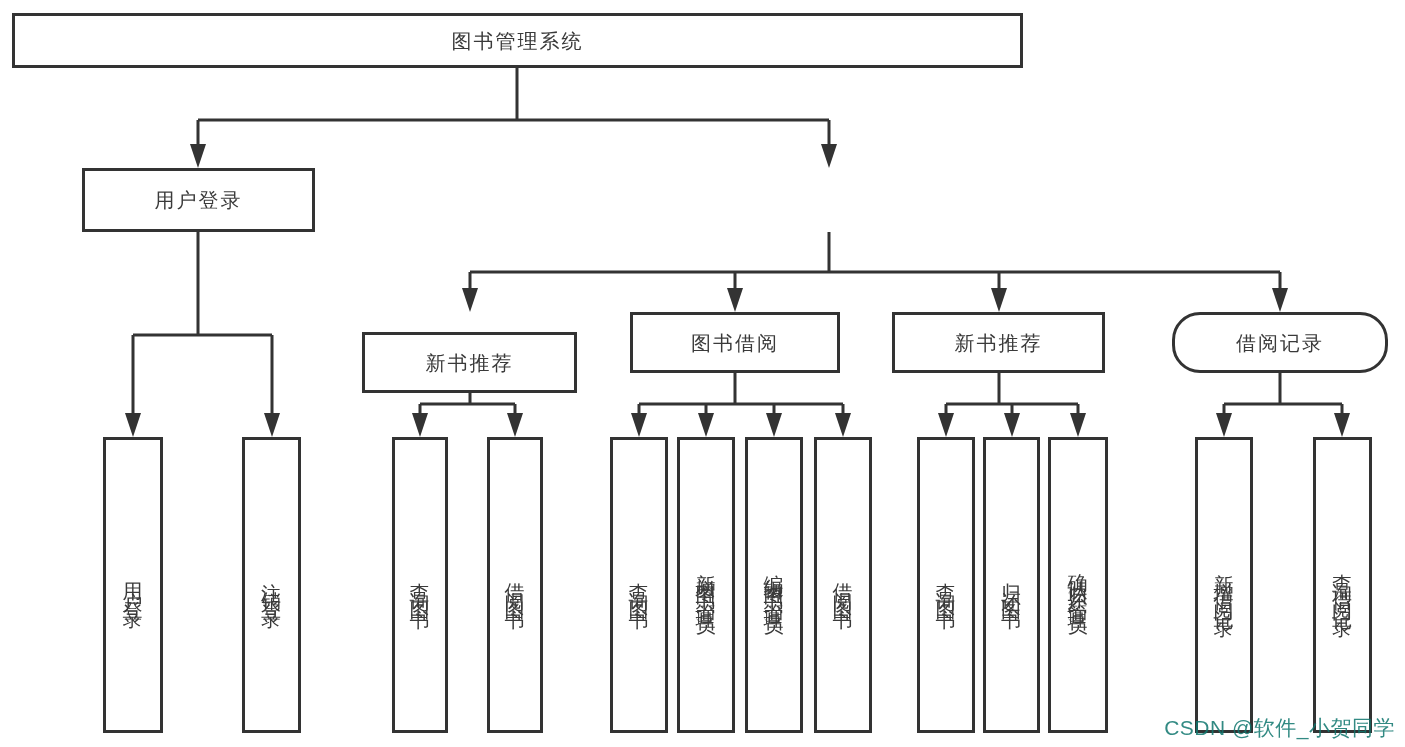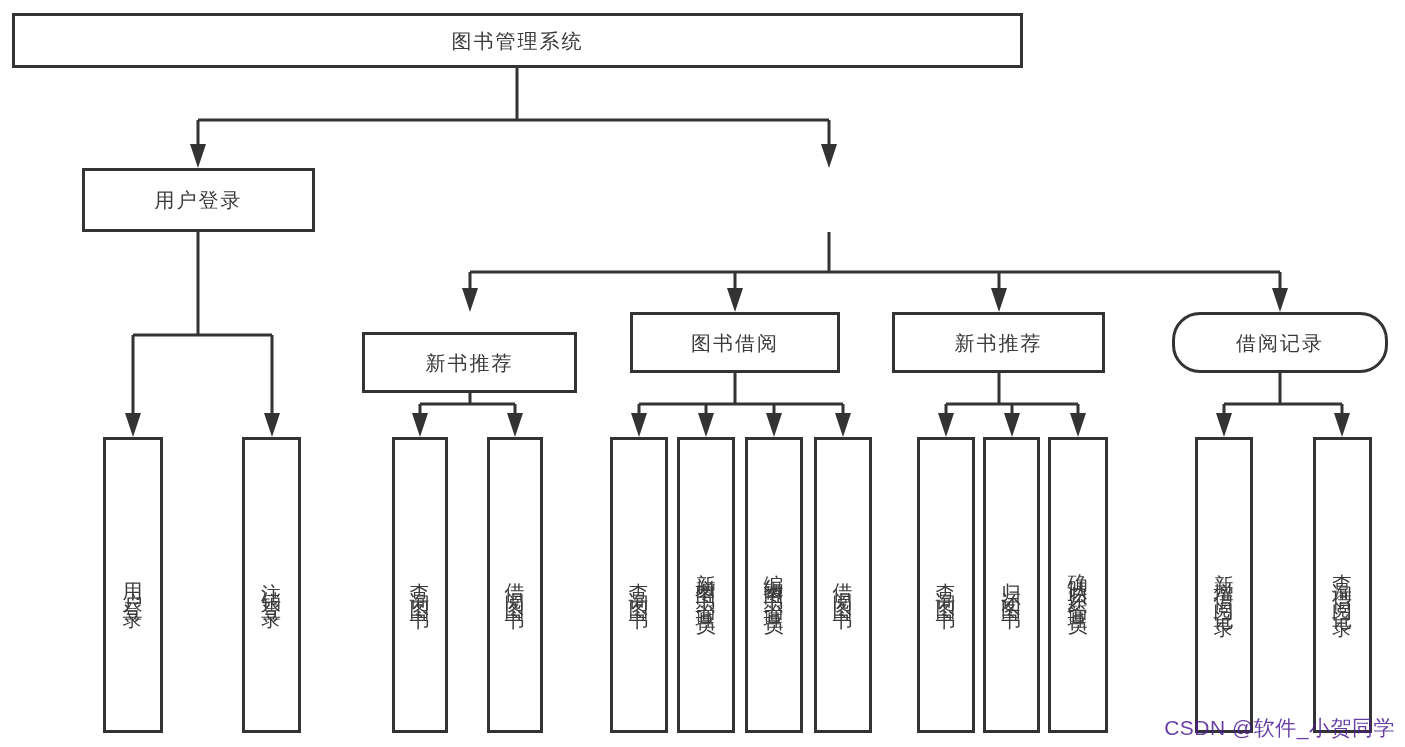--- a/index.html
+++ b/index.html
@@ -17,21 +17,21 @@
   }
   .hbox{font-size:20px;letter-spacing:2px;line-height:1;}
   .vbox{
     writing-mode:vertical-rl;text-orientation:mixed;
     font-size:20px;letter-spacing:9px;line-height:1;
     overflow:hidden;
   }
   .vbox.long{letter-spacing:6px;}
   .watermark{
     position:absolute;z-index:2;right:10px;bottom:5px;
-    font-size:21px;color:#4c1d95;letter-spacing:0.5px;
+    font-size:21px;color:#0f766e;letter-spacing:0.5px;
     opacity:0.85;white-space:nowrap;
   }
 </style>
 </head>
 <body>
 
 <div id="stage">
 
   <svg id="edges" width="1405" height="747" viewBox="0 0 1405 747">
       <path d="M517,68 V120 M198,120 H829 M198,120 V150 M829,120 V150" fill="none" stroke="#333333" stroke-width="3"></path>

